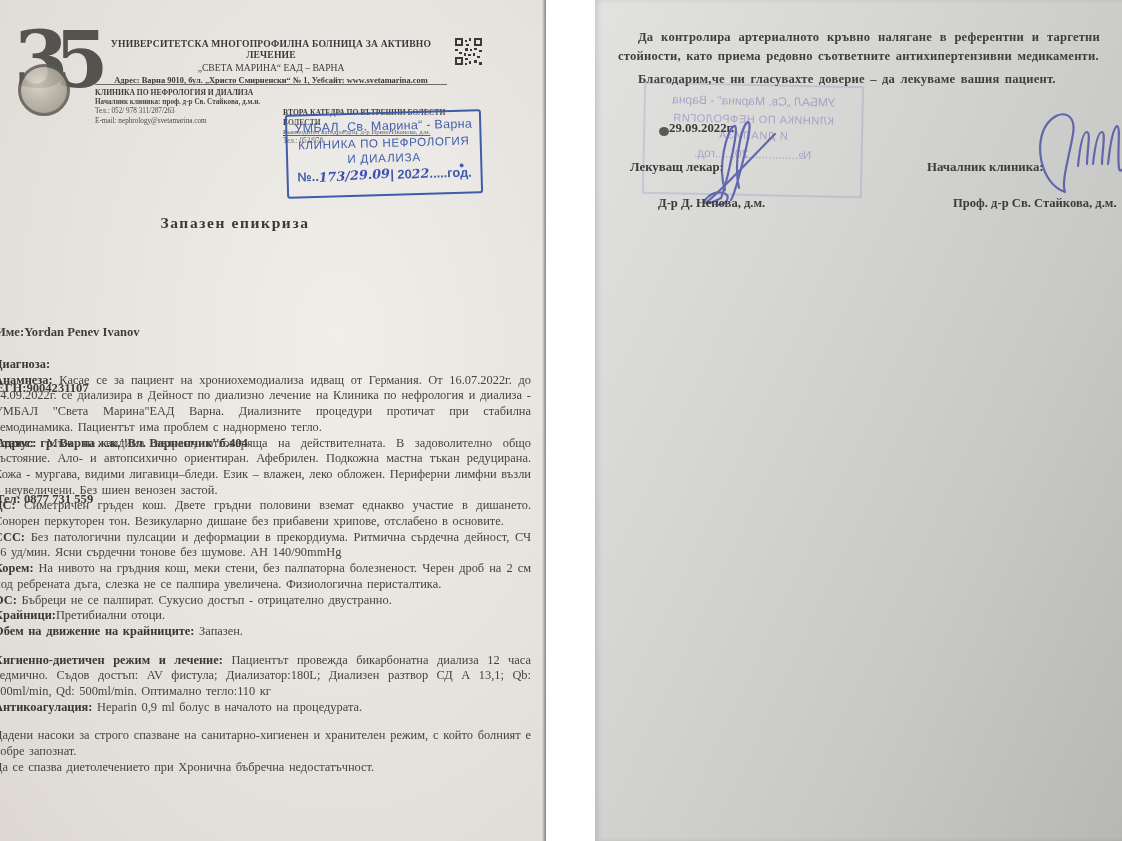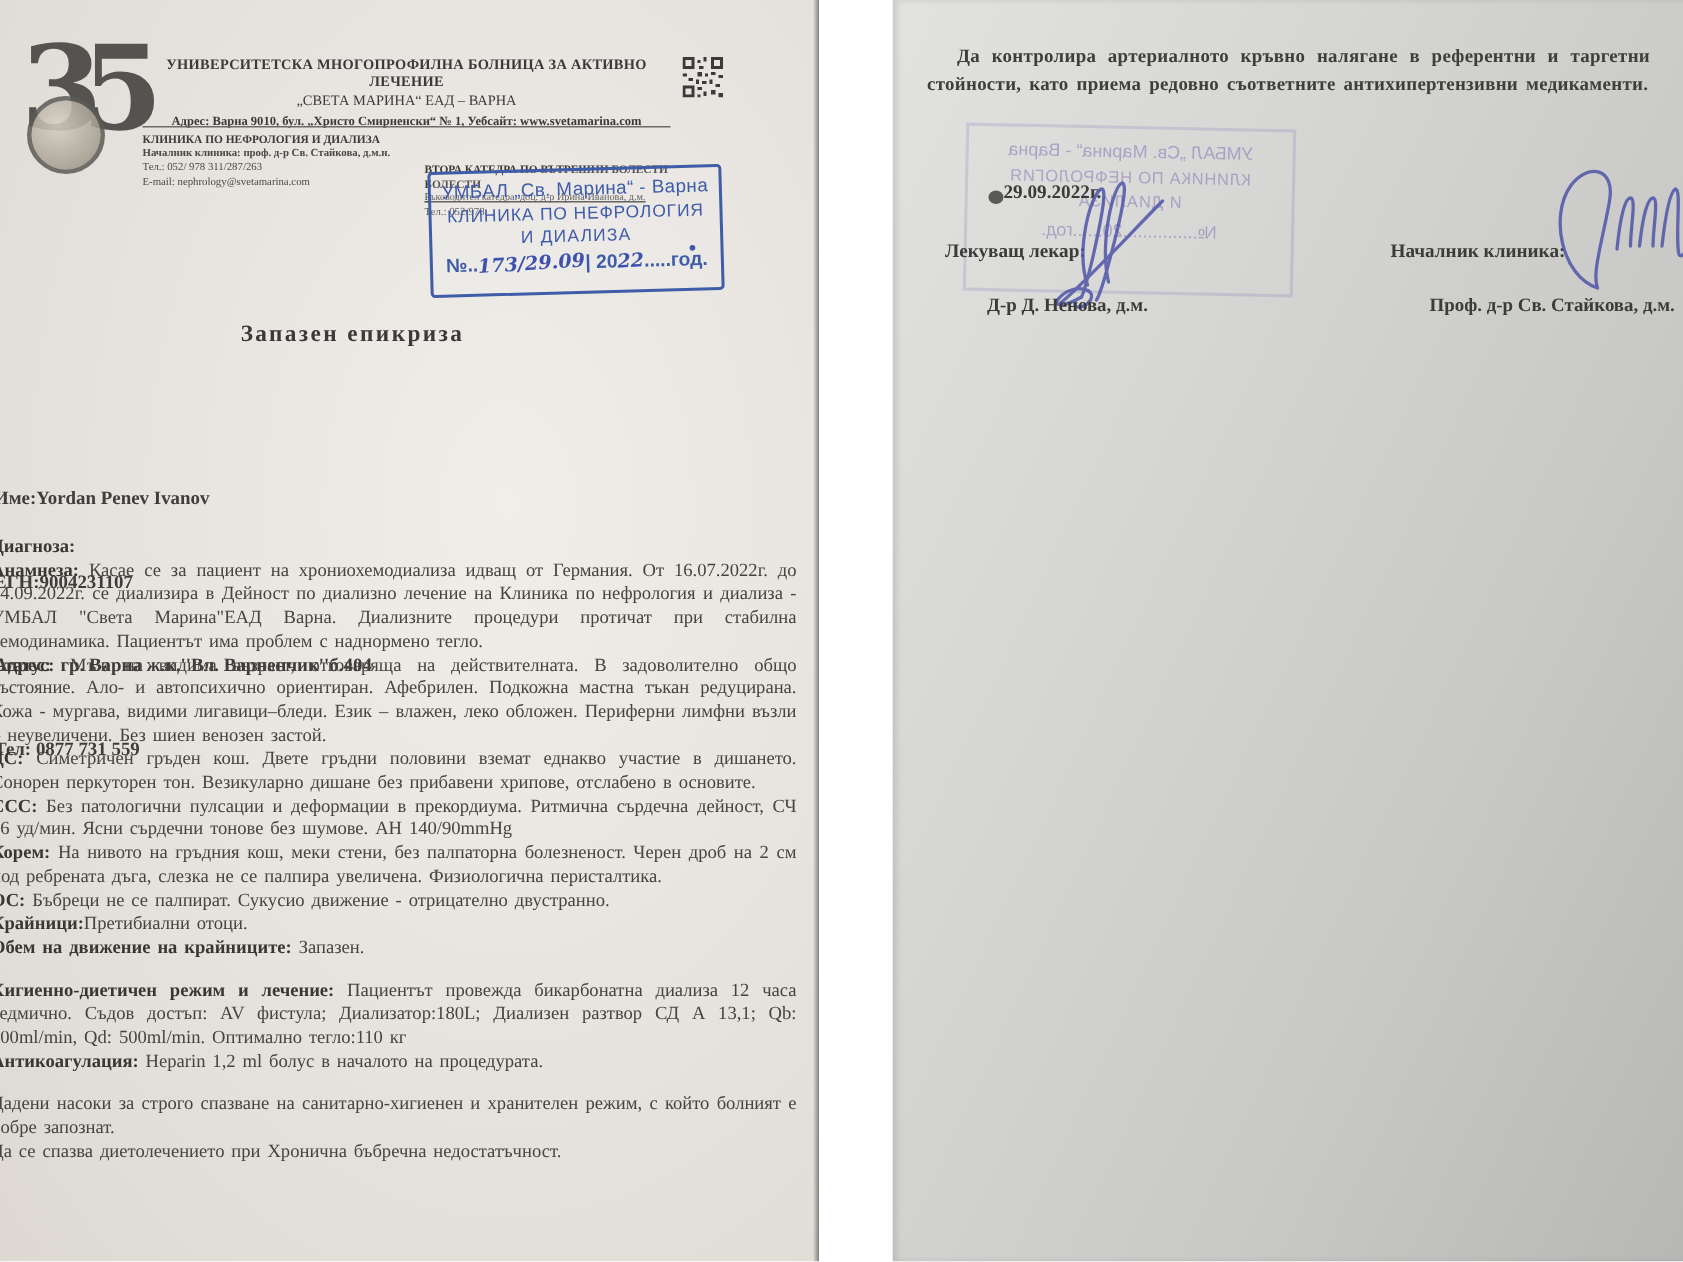--- a/index.html
+++ b/index.html
@@ -192,33 +192,34 @@
       <div>Тел: 0877 731 559</div>
     </div>
 
     <div class="bodytext">
       <p><b>Диагноза:</b><span></span></p>
       <p><b>Анамнеза:</b><span> Касае се за пациент на хрониохемодиализа идващ от Германия. От 16.07.2022г. до 14.09.2022г. се диализира в Дейност по диализно лечение на Клиника по нефрология и диализа - УМБАЛ "Света Марина"ЕАД Варна. Диализните процедури протичат при стабилна хемодинамика. Пациентът има проблем с наднормено тегло.</span></p>
       <p><b>Статус:</b><span> Мъж на видима възраст, отговаряща на действителната. В задоволително общо състояние. Ало- и автопсихично ориентиран. Афебрилен. Подкожна мастна тъкан редуцирана. Кожа - мургава, видими лигавици–бледи. Език – влажен, леко обложен. Периферни лимфни възли – неувеличени. Без шиен венозен застой.</span></p>
       <p><b>ДС:</b><span> Симетричен гръден кош. Двете гръдни половини вземат еднакво участие в дишането. Сонорен перкуторен тон. Везикуларно дишане без прибавени хрипове, отслабено в основите.</span></p>
       <p><b>ССС:</b><span> Без патологични пулсации и деформации в прекордиума. Ритмична сърдечна дейност, СЧ 76 уд/мин. Ясни сърдечни тонове без шумове. АН 140/90mmHg</span></p>
       <p><b>Корем:</b><span> На нивото на гръдния кош, меки стени, без палпаторна болезненост. Черен дроб на 2 см под ребрената дъга, слезка не се палпира увеличена. Физиологична перисталтика.</span></p>
-      <p><b>ОС:</b><span> Бъбреци не се палпират. Сукусио движение - отрицателно двустранно.</span></p>
+      <p><b>ОС:</b><span> Бъбреци не се палпират. Сукусио достъп - отрицателно двустранно.</span></p>
       <p><b>Крайници:</b><span>Претибиални отоци.</span></p>
       <p><b>Обем на движение на крайниците:</b><span> Запазен.</span></p>
       <p class="gap"><b>Хигиенно-диетичен режим и лечение:</b><span> Пациентът провежда бикарбонатна диализа 12 часа седмично. Съдов достъп: AV фистула; Диализатор:180L; Диализен разтвор СД А 13,1; Qb: 300ml/min, Qd: 500ml/min. Оптимално тегло:110 кг</span></p>
-      <p><b>Антикоагулация:</b><span> Heparin 1,2 ml болус в началото на процедурата.</span></p>
+      <p><b>Антикоагулация:</b><span> Heparin 0,9 ml болус в началото на процедурата.</span></p>
       <p class="gap"><b></b><span>Дадени насоки за строго спазване на санитарно-хигиенен и хранителен режим, с който болният е добре запознат.</span></p>
       <p><b></b><span>Да се спазва диетолечението при Хронична бъбречна недостатъчност.</span></p>
     </div>
   </div>
 
   <div class="page page-right">
 
     <div class="rp-par rp-par1">Да контролира артериалното кръвно налягане в референтни и таргетни стойности, като приема редовно съответните антихипертензивни медикаменти.</div>
+    <div class="rp-par rp-par2">Благодарим,че ни гласувахте доверие – да лекуваме вашия пациент.</div>
 
     <div class="ghost-stamp">
       <div class="mirror">
         <div class="g1">УМБАЛ „Св. Марина“ - Варна</div>
         <div class="g2">КЛИНИКА ПО НЕФРОЛОГИЯ</div>
         <div class="g3">И ДИАЛИЗА</div>
         <div class="g4">№...............20......год.</div>
       </div>
     </div>
 

